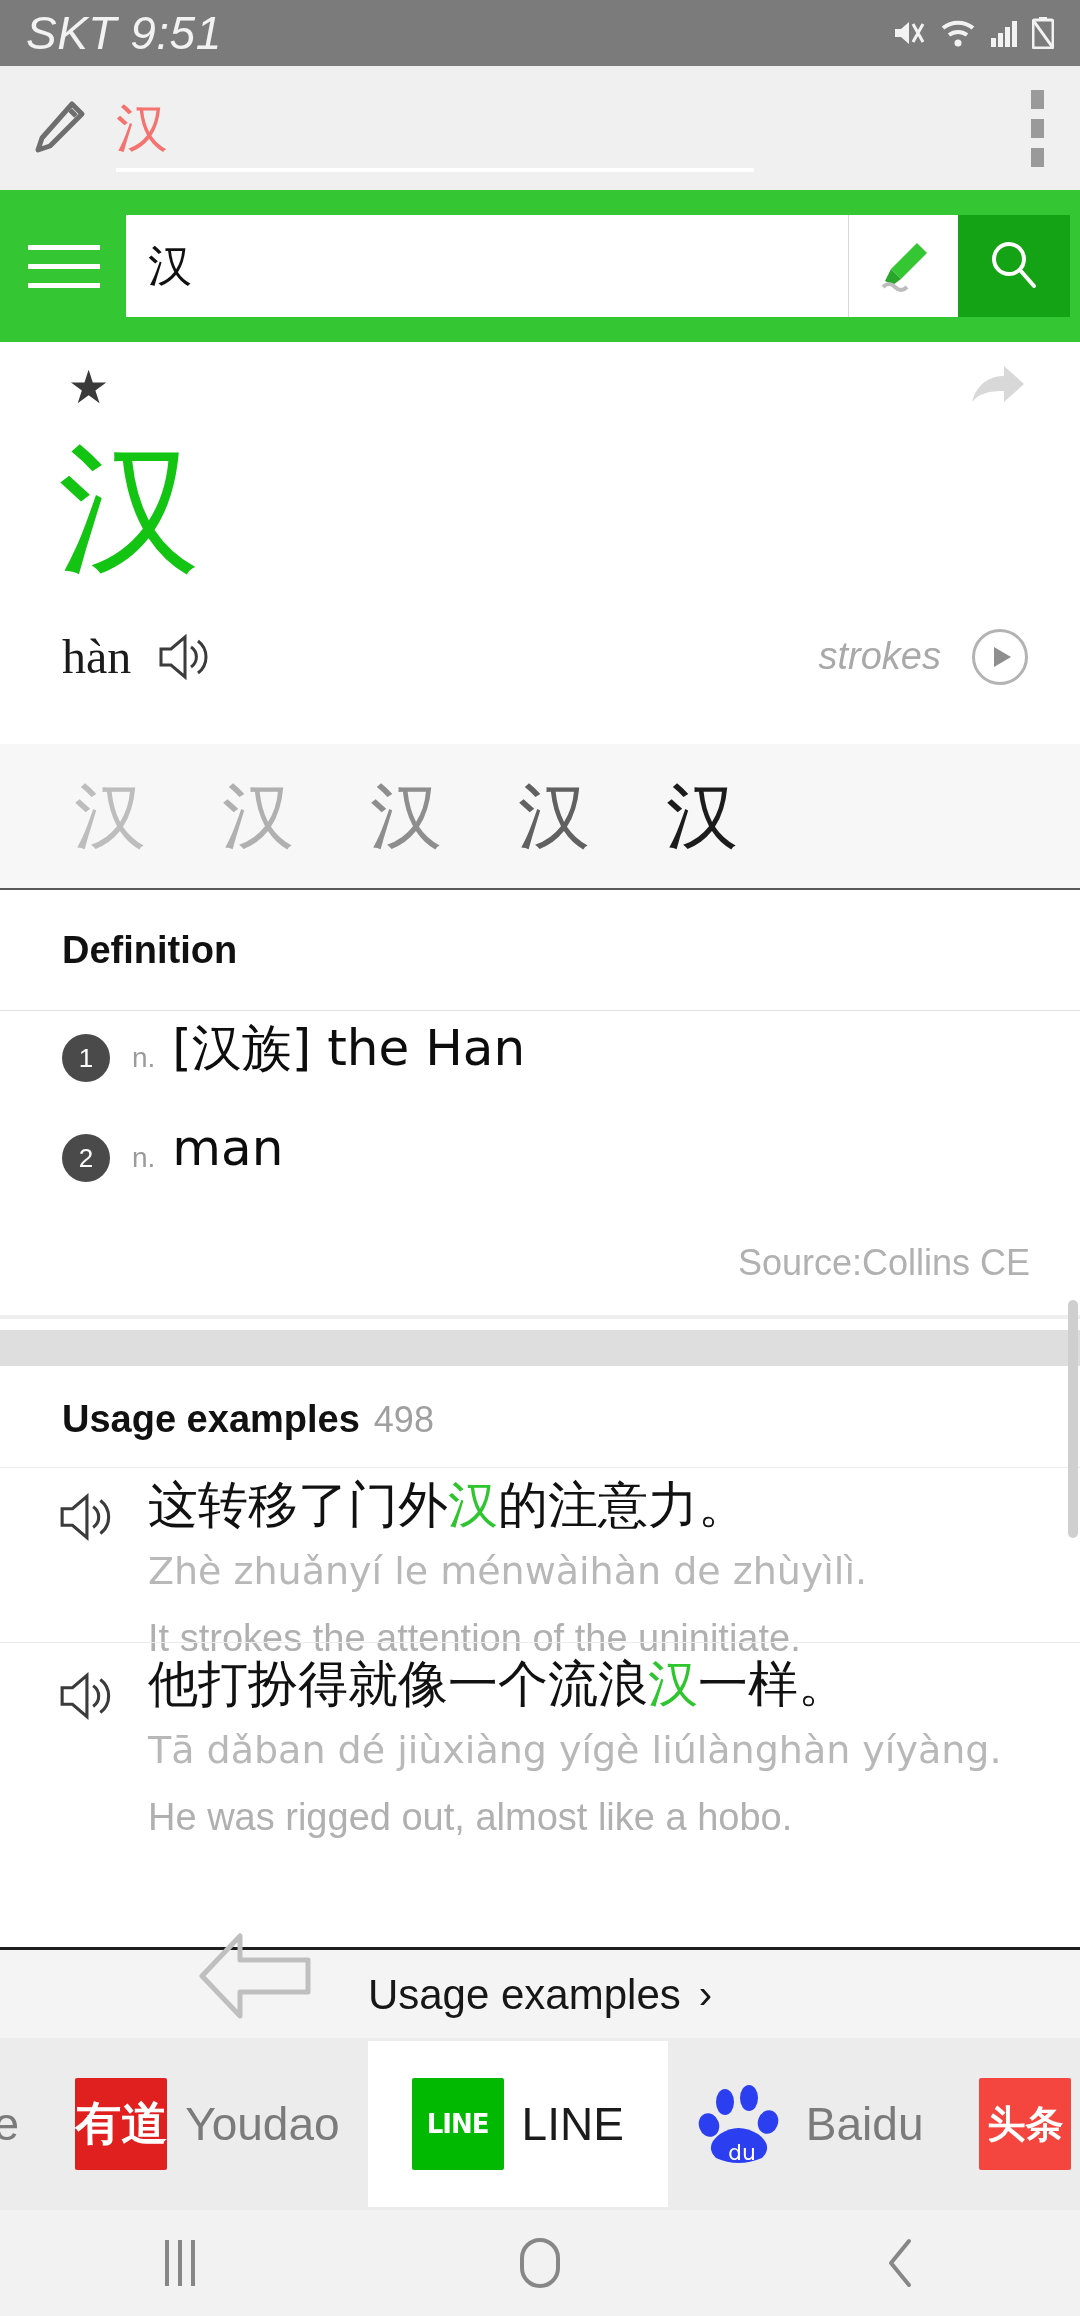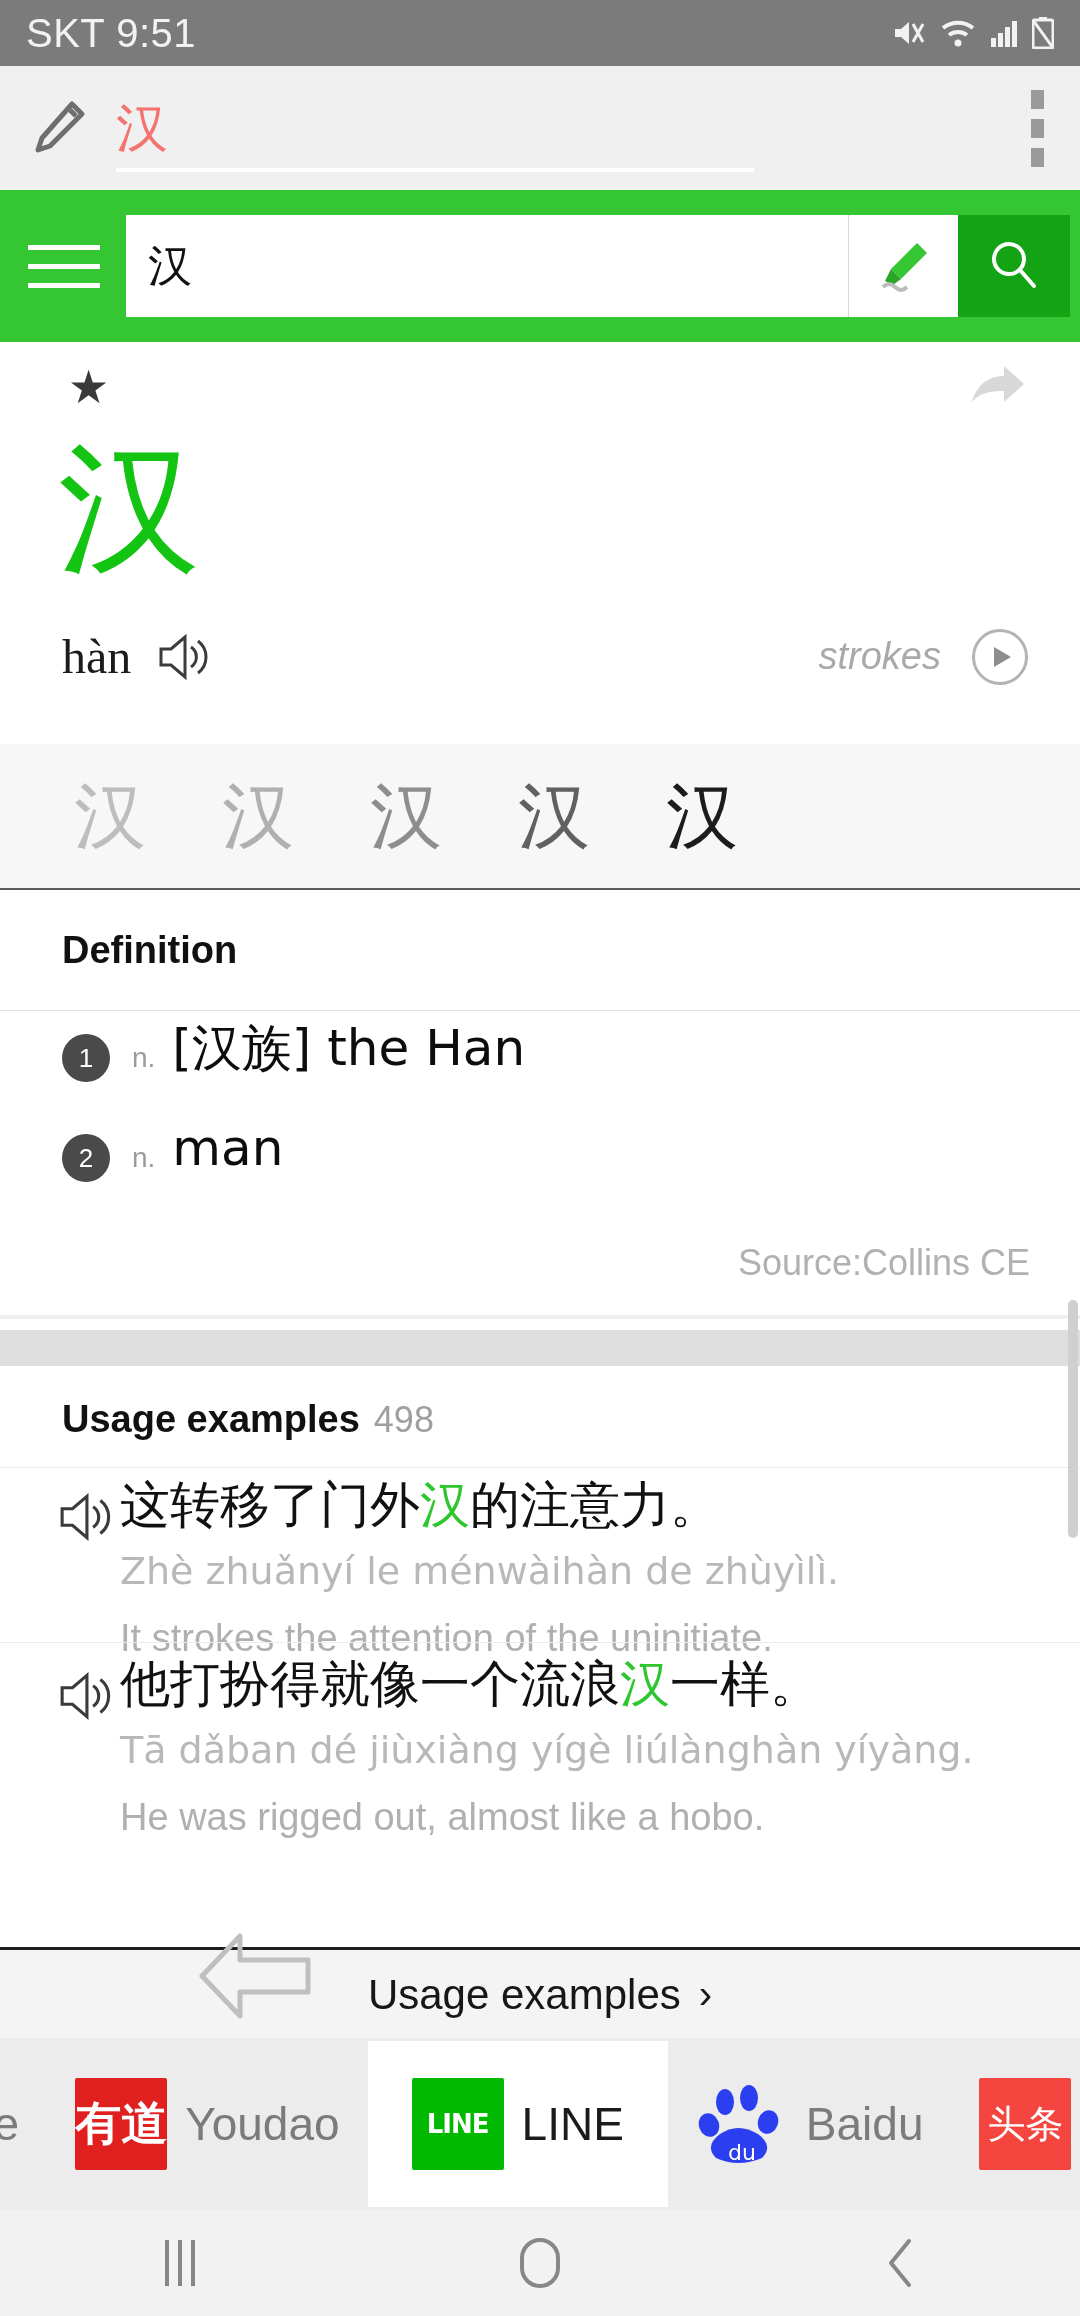--- a/index.html
+++ b/index.html
@@ -10,21 +10,21 @@
     -webkit-font-smoothing:antialiased;
   }
   #screen{ position:relative; width:1080px; height:2316px; background:#fff; }
 
   
   .statusbar{
     position:absolute; left:0; top:0; width:1080px; height:66px;
     background:#7b7b7b; color:#f2f2f2;
     display:flex; align-items:center; padding:0 26px;
   }
-  .status-left{ font-size:40px; letter-spacing:.5px; }
+  .status-left{ font-size:46px; letter-spacing:.5px;font-style:italic; }
   .status-right{ margin-left:auto; display:flex; align-items:center; gap:14px; }
   .status-right svg{ display:block; }
 
   
   .hw-bar{
     position:absolute; left:0; top:66px; width:1080px; height:124px;
     background:#f0f0f0; display:flex; align-items:center;
   }
   .hw-pencil{ margin-left:26px; width:64px; height:64px; }
   .hw-field{
@@ -141,21 +141,21 @@
     padding-left:62px; padding-top:32px;
   }
   .ue-title{ font-size:38px; font-weight:bold; color:#111; }
   .ue-count{ font-size:36px; color:#9f9f9f; margin-left:14px; }
 
   .ex{ position:absolute; left:0; width:1080px; display:flex; padding-left:58px; }
   .ex1{ top:1476px; }
   .ex2{ top:1655px; }
   .ex-sep{ position:absolute; left:0; width:1080px; height:1px; background:#ececec; }
   .ex-spk{ width:62px; height:54px; margin-top:14px; flex:0 0 auto; }
-  .ex-body{ }
+  .ex-body{ margin-left:28px; }
   .ex-cn{
     font-size:50px; color:#111; line-height:1.18;
     font-family:"DejaVu Sans",sans-serif; white-space:nowrap;
   }
   .ex-cn .hl{ color:#2ec52e; }
   .ex-py{ font-size:38px; color:#b8b8b8; margin-top:14px; white-space:nowrap;
           font-family:"DejaVu Sans",sans-serif; }
   .ex-en{ font-size:38px; color:#b0b0b0; margin-top:24px; white-space:nowrap; }
 
   
@@ -189,21 +189,21 @@
   }
   .app.sel{ background:#ffffff; height:166px; padding:0 44px; }
   .app-name{ font-size:46px; color:#7b7b7b; }
   .app.sel .app-name{ color:#1b1b1b; }
   .app-icon{ width:92px; height:92px; flex:0 0 auto; border-radius:2px;
              display:flex; align-items:center; justify-content:center;
              font-family:"DejaVu Sans",sans-serif; }
   .ic-youdao{ background:#e01f1f; color:#fff; font-size:46px; font-weight:bold; }
   .ic-line{ background:#00b900; color:#fff; font-size:26px; font-weight:bold;
             letter-spacing:-1px; }
-  .ic-toutiao{ background:#f5453f; color:#fff; font-size:38px; font-weight:normal; }
+  .ic-toutiao{ background:#f5453f; color:#fff; font-size:38px; font-weight:bold; }
   .ic-baidu{ background:transparent; }
 
   
   .navbar{
     position:absolute; left:0; bottom:0; width:1080px; height:106px;
     background:#f2f2f2; display:flex; align-items:center; justify-content:space-around;
   }
   .navbar div{ display:flex; align-items:center; justify-content:center;
                width:120px; height:106px; }
   .nav-recent{ display:flex; gap:9px; }

